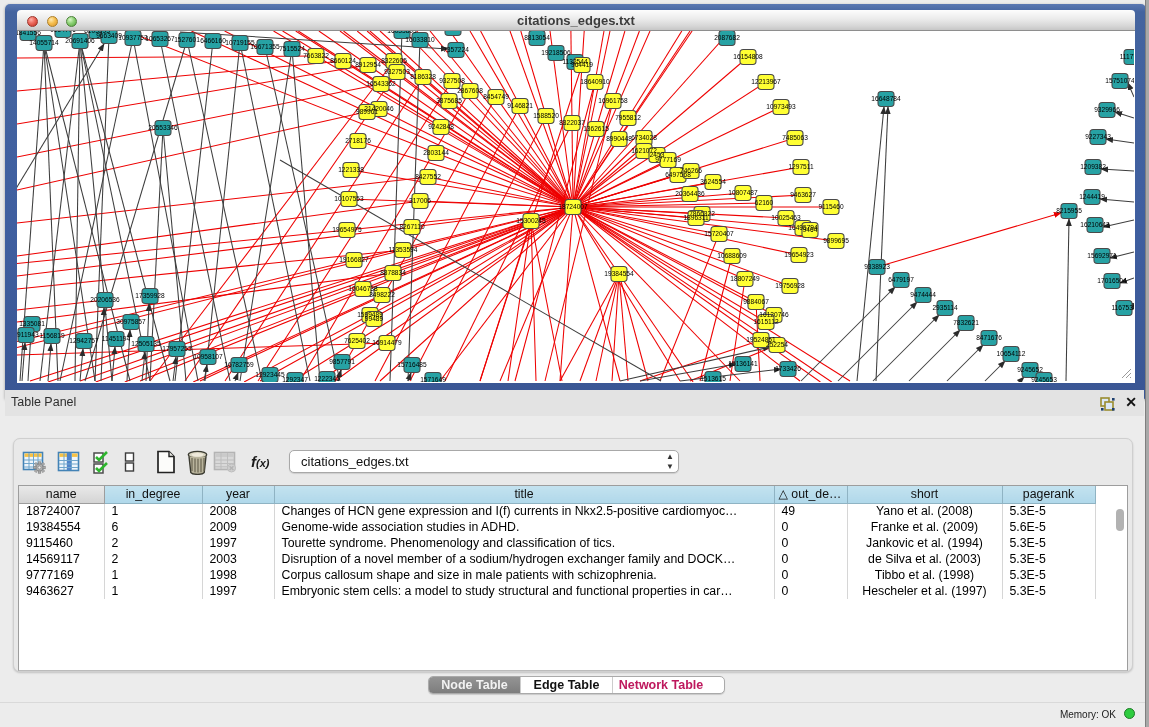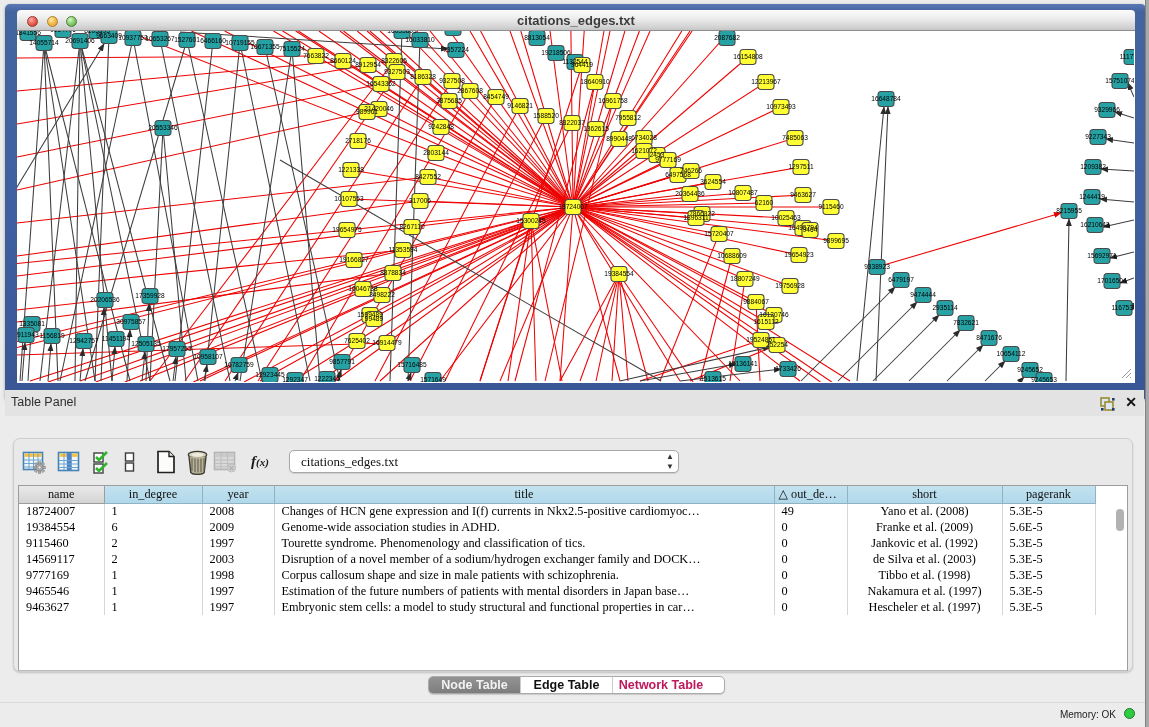--- a/index.html
+++ b/index.html
@@ -18,21 +18,21 @@
   font-size:13px; font-weight:bold; color:#3c3c3c; }
 #canvas { position:absolute; left:12px; top:27px; right:11px; bottom:16px;
   background:#fff; overflow:hidden; }
 #tpbar { position:absolute; left:5px; top:390px; width:1139px; height:26px;
   background:#e3e3e3; }
 #tpbar .t { position:absolute; left:6px; top:5px; font-size:12.5px; color:#2e2e2e; }
 #righticons { position:absolute; right:28px; top:6px; }
 #closex { position:absolute; right:7px; top:4px; font-size:14px; font-weight:bold; color:#111; }
 #panel { position:absolute; left:13px; top:438px; width:1120px; height:234px;
   background:#e9e9e9; border:1px solid #cfcfcf; border-radius:7px;
-  box-shadow:0 1px 2px rgba(0,0,0,.18);font-family:Liberation Serif, serif; }
+  box-shadow:0 1px 2px rgba(0,0,0,.18); }
 .ticon { position:absolute; top:11px; }
 #combo { position:absolute; left:275px; top:11px; width:390px; height:23px;
   background:#fff; border:1px solid #a8a8a8; border-radius:5px;
   box-shadow:0 1px 1px rgba(0,0,0,.12); font-size:13px; color:#111; }
 #combo .lbl { position:absolute; left:11px; top:3px; }
 #combo .arr { position:absolute; right:4px; top:1px; font-size:8px; color:#333; line-height:10px; text-align:center; }
 #tblwrap { position:absolute; left:4px; top:46px; width:1110px; height:186px;
   background:#fff; border:1px solid #9d9d9d; border-bottom:1px solid #bbb; overflow:hidden; }
 table { border-collapse:collapse; table-layout:fixed; width:1076px; font-size:12.3px; }
 th { height:17px; font-weight:normal; font-size:12.3px; color:#111;
@@ -724,51 +724,41 @@
             <td class="c5">Franke et al. (2009)</td>
             <td class="c6">5.6E-5</td>
             <td class="c7"></td>
           </tr>
 <tr>
             <td class="c0">9115460</td>
             <td class="c1">2</td>
             <td class="c2">1997</td>
             <td class="c3">Tourette syndrome. Phenomenology and classification of tics.</td>
             <td class="c4">0</td>
-            <td class="c5">Jankovic et al. (1992)</td>
+            <td class="c5">Jankovic et al. (1994)</td>
             <td class="c6">5.3E-5</td>
             <td class="c7"></td>
           </tr>
 <tr>
             <td class="c0">14569117</td>
             <td class="c1">2</td>
             <td class="c2">2003</td>
             <td class="c3">Disruption of a novel member of a sodium/hydrogen exchanger family and DOCK…</td>
             <td class="c4">0</td>
             <td class="c5">de Silva et al. (2003)</td>
             <td class="c6">5.3E-5</td>
             <td class="c7"></td>
           </tr>
 <tr>
             <td class="c0">9777169</td>
             <td class="c1">1</td>
             <td class="c2">1998</td>
             <td class="c3">Corpus callosum shape and size in male patients with schizophrenia.</td>
             <td class="c4">0</td>
             <td class="c5">Tibbo et al. (1998)</td>
-            <td class="c6">5.3E-5</td>
-            <td class="c7"></td>
-          </tr>
-<tr>
-            <td class="c0">9465546</td>
-            <td class="c1">1</td>
-            <td class="c2">1997</td>
-            <td class="c3">Estimation of the future numbers of patients with mental disorders in Japan base…</td>
-            <td class="c4">0</td>
-            <td class="c5">Nakamura et al. (1997)</td>
             <td class="c6">5.3E-5</td>
             <td class="c7"></td>
           </tr>
 <tr>
             <td class="c0">9463627</td>
             <td class="c1">1</td>
             <td class="c2">1997</td>
             <td class="c3">Embryonic stem cells: a model to study structural and functional properties in car…</td>
             <td class="c4">0</td>
             <td class="c5">Hescheler et al. (1997)</td>

